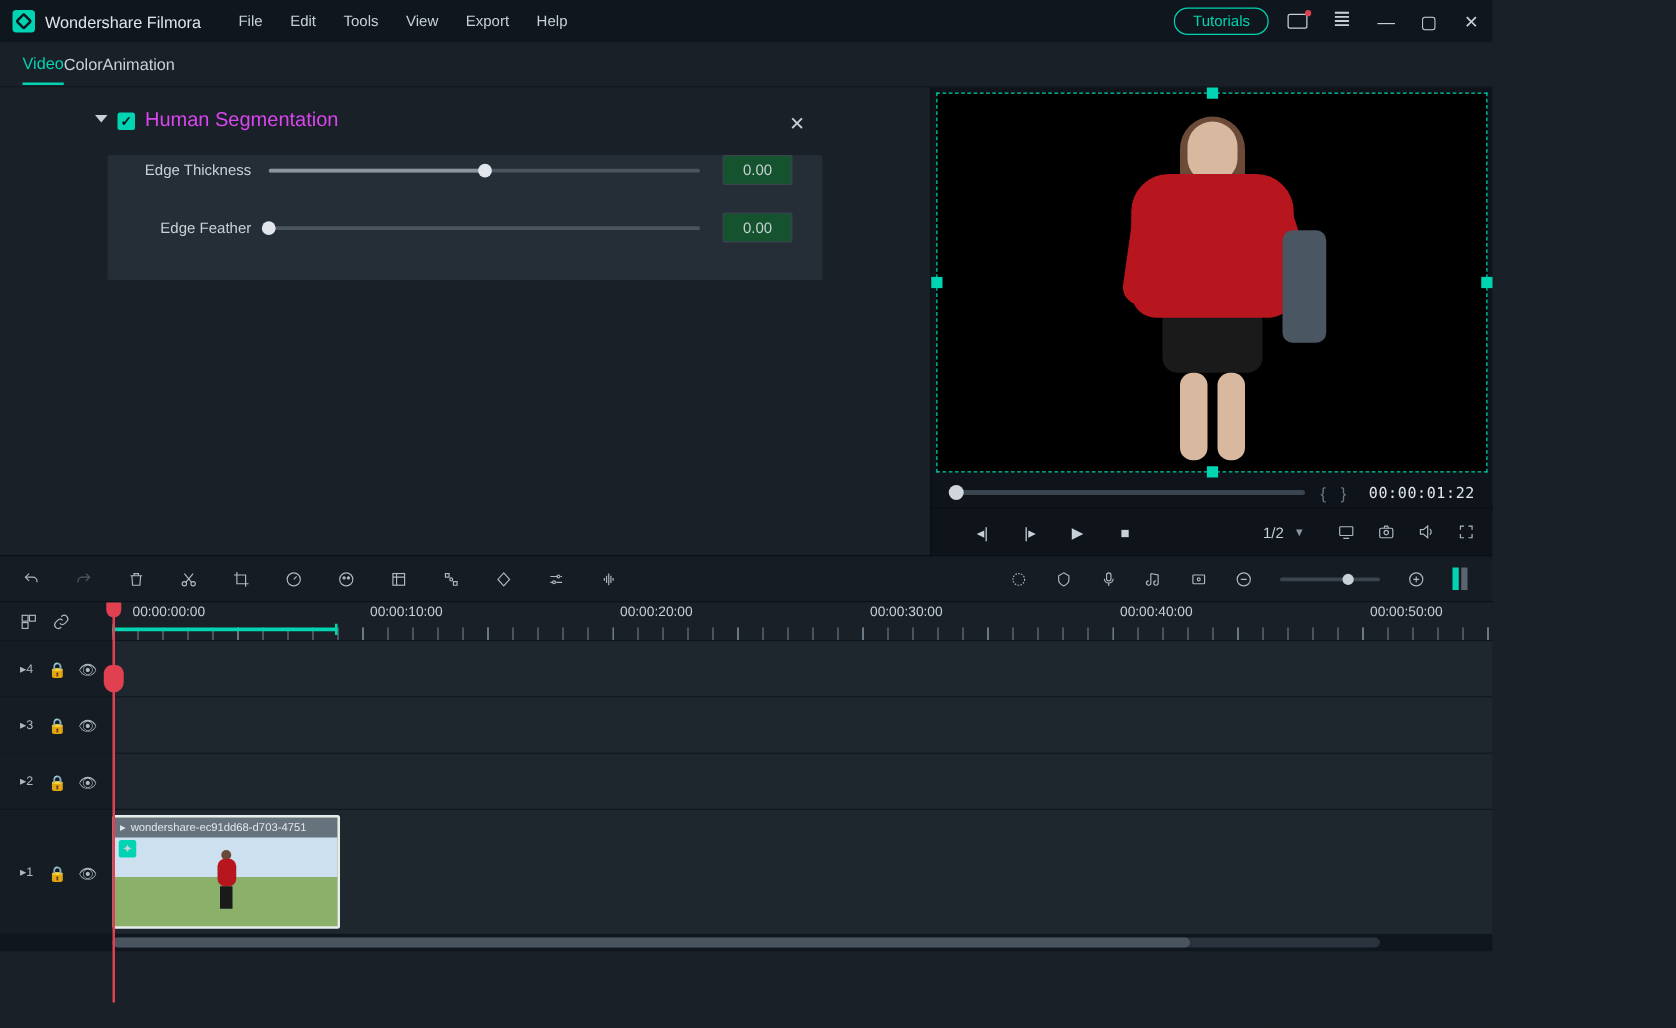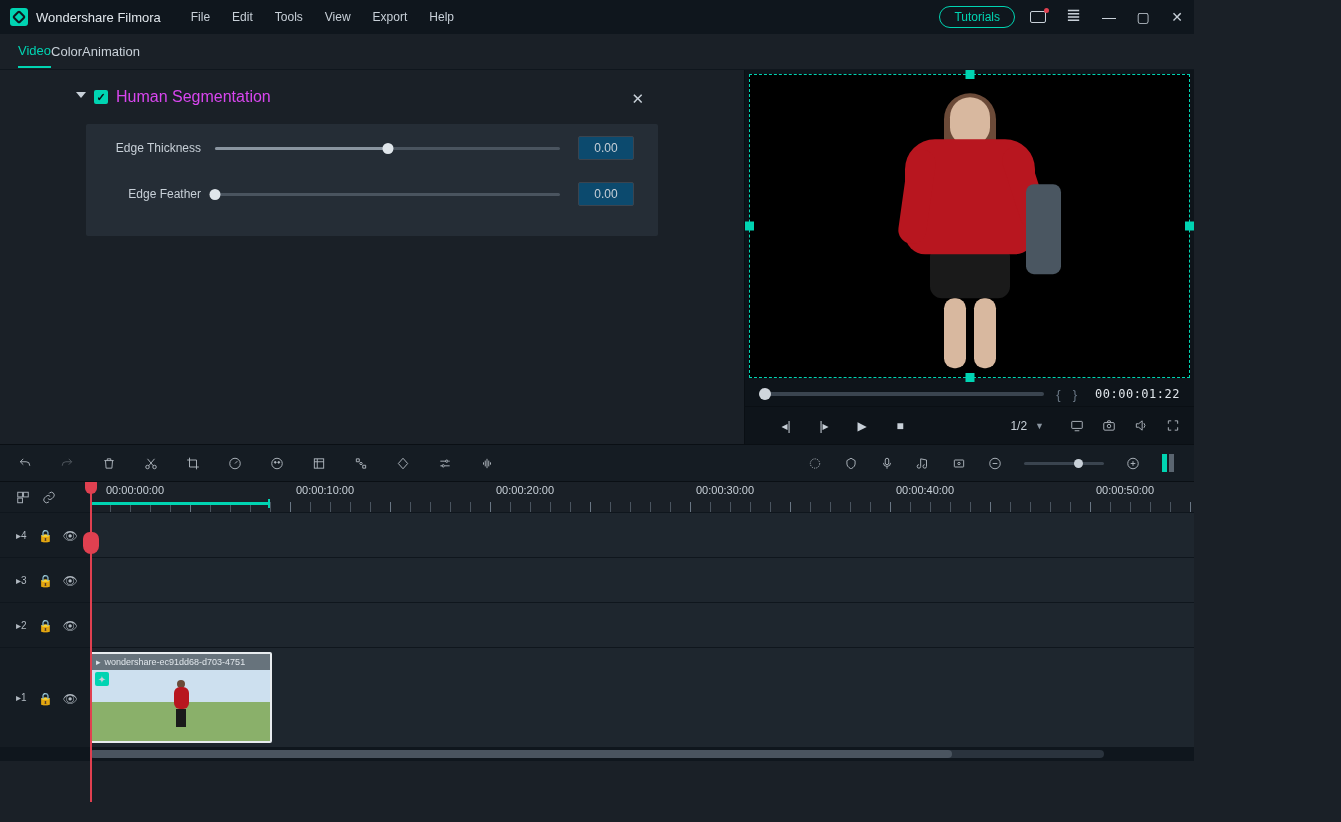--- a/index.html
+++ b/index.html
@@ -32,28 +32,28 @@
 .left-panel { width:744px; background:#1a2027; display:flex; flex-direction:column; }
 .right-panel { flex:1; background:#0e141a; display:flex; flex-direction:column; border-left:1px solid #0a0f14; }
 
 
 .section-head { display:flex; align-items:center; padding:18px 24px 8px 76px; position:relative; }
 .tri { position:absolute; left:76px; top:22px; width:0; height:0; border-left:5px solid transparent; border-right:5px solid transparent; border-top:6px solid #c8d0d8; }
 .chk { width:14px; height:14px; background:#00d4b2; border-radius:2px; margin-left:18px; margin-right:8px; display:flex; align-items:center; justify-content:center; color:#0a0f14; font-size:11px; font-weight:bold; }
 .section-head .label { font-size:16px; color:#d946ef; }
 .sec-close { position:absolute; right:100px; top:20px; color:#c8d0d8; font-size:15px; cursor:pointer; }
 
-.props { background:#252d36; margin:10px 86px 0 86px; padding:12px 24px 30px 24px; border-radius:2px; }
+.props { background:#252d36; margin:10px 86px 0 86px; padding:0 24px 30px 24px; border-radius:2px; }
 .prop-row { display:flex; align-items:center; margin-bottom:22px; }
 .prop-row:last-child { margin-bottom:0; }
 .prop-label { width:105px; text-align:right; font-size:12px; color:#c8d0d8; padding-right:14px; }
 .slider { flex:1; height:3px; background:#4a545f; position:relative; margin-right:18px; border-radius:2px; }
 .slider .fill { position:absolute; left:0; top:0; bottom:0; background:#8a95a0; border-radius:2px; }
 .slider .thumb { position:absolute; top:-4px; width:11px; height:11px; background:#e0e6eb; border-radius:50%; transform:translateX(-50%); }
-.valbox { width:56px; height:24px; background:#0c4a6e; border:1px solid #3a444f; color:#c8d0d8; text-align:center; font-size:12px; line-height:22px; border-radius:2px; }
+.valbox { width:56px; height:24px; background:#14532d; border:1px solid #3a444f; color:#c8d0d8; text-align:center; font-size:12px; line-height:22px; border-radius:2px; }
 
 
 .action-bar { display:flex; padding:14px 18px; background:#1a2027; margin-top:auto; }
 .reset-btn { border:1.5px solid #00d4b2; color:#00d4b2; background:transparent; padding:5px 16px; border-radius:14px; font-size:12px; font-weight:bold; cursor:pointer; }
 .ok-btn { margin-left:auto; background:#00d4b2; color:#0a0f14; border:none; padding:5px 28px; border-radius:14px; font-size:12px; font-weight:bold; cursor:pointer; }
 
 
 .preview { flex:1; background:#000; margin:4px; border:1px dashed #00d4b2; position:relative; }
 .preview .handle { position:absolute; width:9px; height:9px; background:#00d4b2; }
 .preview .h-tc { top:-5px; left:50%; transform:translateX(-50%); }

